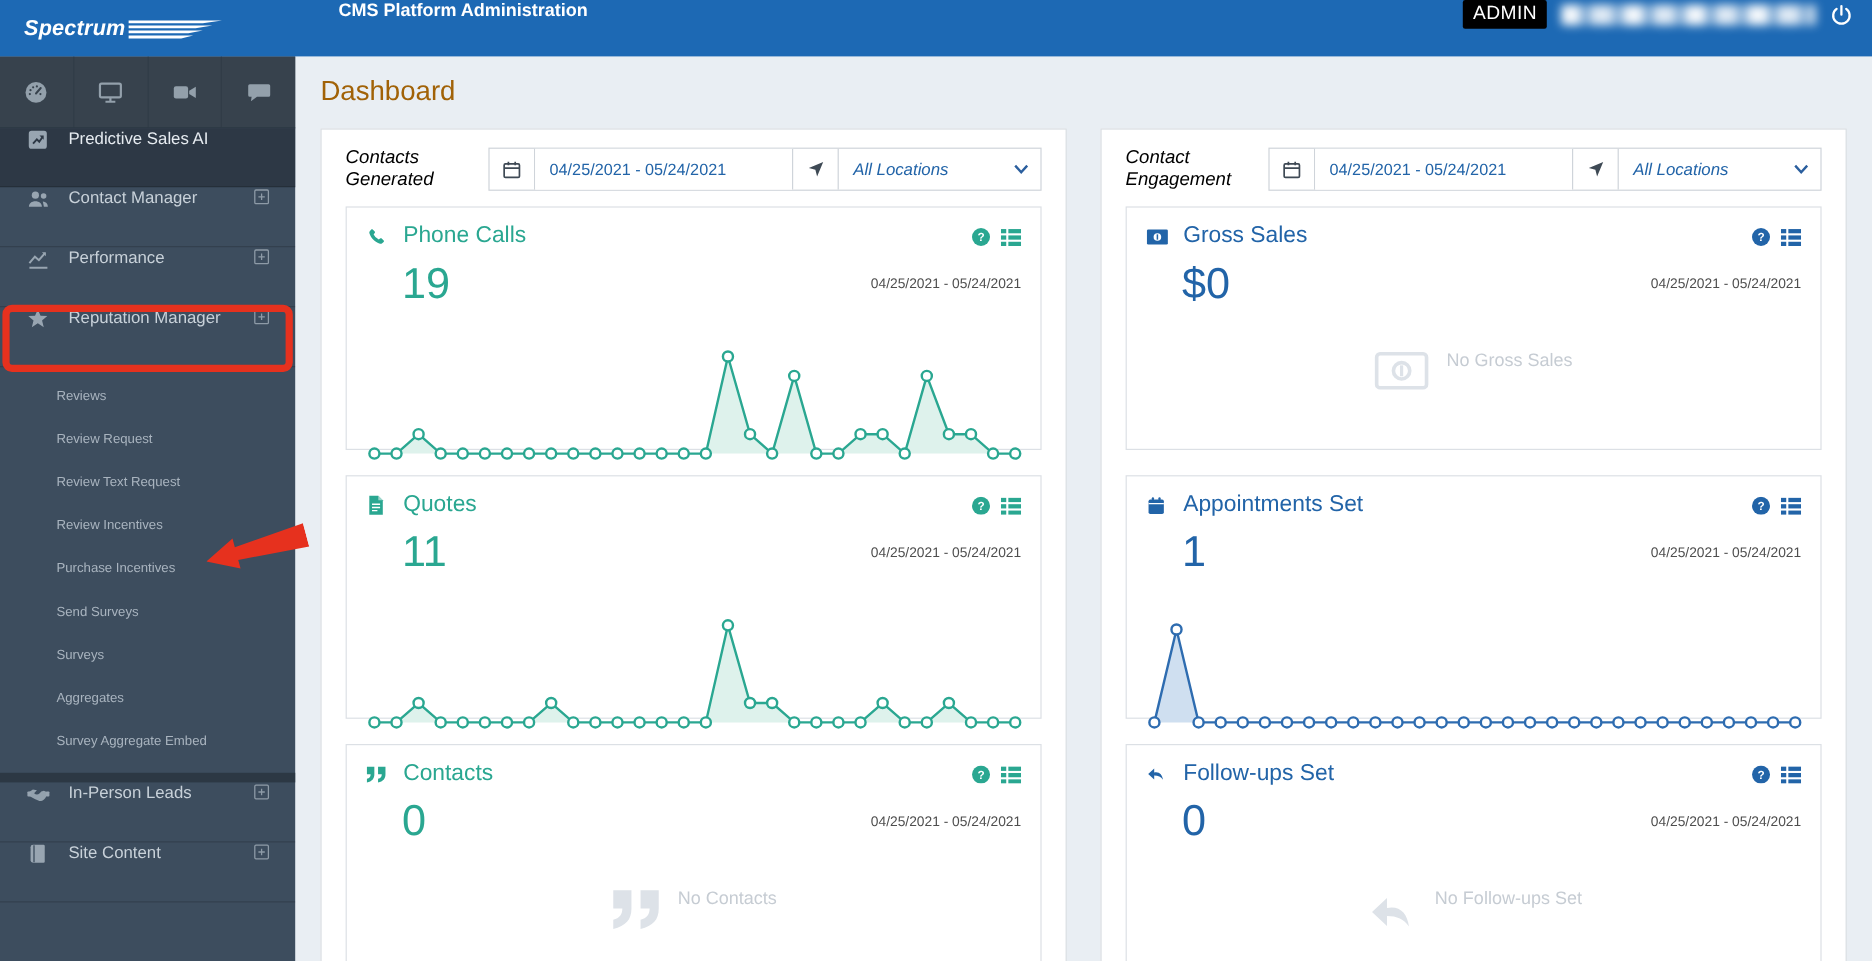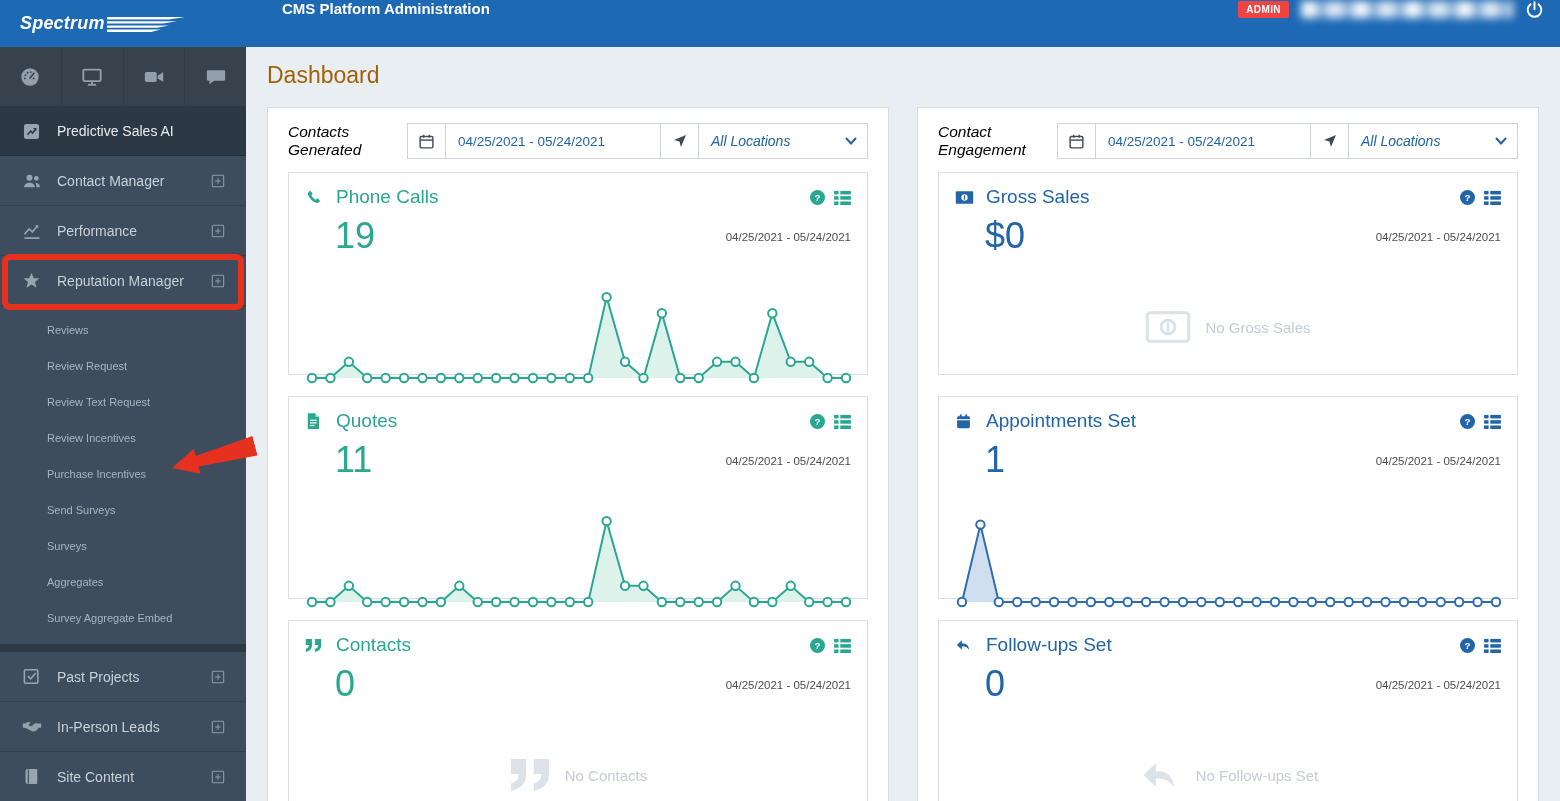--- a/index.html
+++ b/index.html
@@ -5,32 +5,32 @@
   * { margin:0; padding:0; box-sizing:border-box; }
   html,body { width:1560px; height:801px; overflow:hidden; font-family:"Liberation Sans",sans-serif; background:#e9eef3; }
 
   
   .topbar { position:absolute; top:0; left:0; width:1560px; height:47px; background:#1d69b4; display:flex; align-items:flex-start; z-index:10; }
   .brand-cell { width:246px; height:100%; display:flex; align-items:center; padding-left:20px; flex:0 0 246px; }
   .brand-text { color:#fff; font-weight:bold; font-style:italic; font-size:18px; letter-spacing:.2px; }
   .brand-swoosh { margin-left:2px; margin-top:2px; }
   .topbar-title { color:#fff; font-size:15px; font-weight:700; margin-left:36px; }
   .topbar-right { margin-left:auto; display:flex; align-items:center; gap:12px; padding-right:16px; }
-  .admin-badge { background:#ef4444; color:#fff; font-size:10px; font-weight:bold; padding:3px 8px; border-radius:2px; letter-spacing:.4px; }
+  .admin-badge { background:#000000; color:#fff; font-size:16px; font-weight:normal; padding:3px 8px; border-radius:2px; letter-spacing:.4px; }
   .blur-user { width:212px; height:17px; border-radius:2px;
     background:repeating-linear-gradient(90deg, rgba(255,255,255,.95) 0 16px, rgba(255,255,255,.45) 16px 25px, rgba(255,255,255,.85) 25px 42px, rgba(255,255,255,.5) 42px 52px);
     filter:blur(4px); }
   .power-btn { color:#fff; display:flex; align-items:center; cursor:pointer; }
 
   
   .sidebar { position:absolute; top:47px; left:0; width:246px; height:754px; background:#3d4d5e; z-index:5; }
   .icon-strip { height:60px; display:flex; background:#37424d; border-bottom:1px solid #2c3844; }
   .istrip-cell { flex:1; display:flex; align-items:center; justify-content:center; color:#93a0ab; border-right:1px solid #313c47; cursor:pointer; }
   .istrip-cell:last-child { border-right:none; }
-  .nav-item { height:50px; display:flex; align-items:center; padding:0 20px 0 22px; border-bottom:1px solid rgba(0,0,0,.16); cursor:pointer; }
+  .nav-item { height:50px; display:flex; align-items:flex-start; padding:0 20px 0 22px; border-bottom:1px solid rgba(0,0,0,.16); cursor:pointer; }
   .nav-item.dark { background:#2d3845; height:49px; }
   .nav-item.dark .nlabel { color:#e6ebf0; }
   .nicon { width:20px; color:#98a5b1; display:flex; align-items:center; }
   .nlabel { color:#c8d1d9; font-size:14px; margin-left:15px; }
   .nplus { margin-left:auto; color:#8e9ba7; display:flex; align-items:center; cursor:pointer; }
   .subnav { padding:6px 0 8px 0; }
   .sub-item { height:36px; display:flex; align-items:center; padding-left:47px; color:#a9b4bf; font-size:11px; cursor:pointer; }
   .side-divider { height:8px; background:#2c3844; }
 
   
@@ -50,21 +50,21 @@
   .card.teal { --accent:#2aa791; }
   .card.blue { --accent:#2264a8; }
   .card-head { display:flex; align-items:center; }
   .cicon { width:20px; color:var(--accent); display:flex; align-items:center; }
   .clabel { font-size:19px; color:var(--accent); margin-left:11px; }
   .chead-icons { margin-left:auto; display:flex; align-items:center; gap:9px; color:var(--accent); }
   .chead-icons span { display:flex; cursor:pointer; }
   .cvalue { font-size:36px; color:var(--accent); margin:10px 0 0 30px; line-height:1; }
   .cdate { position:absolute; top:58px; right:16px; font-size:11.5px; color:#4e4e4e; }
   .cchart { margin-top:28px; }
-  .cempty { display:flex; align-items:center; justify-content:center; gap:14px; margin-top:38px; height:70px; }
+  .cempty { display:flex; align-items:flex-start; justify-content:center; gap:14px; margin-top:38px; height:70px; }
   .cempty .eicon { color:#dde2e8; display:flex; }
   .empty-text { font-size:15px; color:#c6ccd3; }
 
   
   .annotation-box { position:absolute; left:2px; top:254px; width:242px; height:56px; border:6px solid #e6311e; border-radius:8px; z-index:60; pointer-events:none; }
   .annotation-arrow { position:absolute; left:172px; top:452px; z-index:60; pointer-events:none; transform:rotate(-15deg); transform-origin:0 50%; }
 </style>
 </head>
 <body>
 
@@ -217,36 +217,20 @@
     <div class="sub-item">
         <span>Aggregates</span>
       </div>
     <div class="sub-item">
         <span>Survey Aggregate Embed</span>
       </div>
   </div>
 
   <div class="side-divider"></div>
 
-  <div class="nav-item">
-    <span class="nicon">
-      <svg width="19" height="19" viewBox="0 0 24 24" fill="none" stroke="currentColor" stroke-width="2">
-          <rect x="3" y="3.5" width="17" height="17" rx="1.5"></rect>
-          <polyline points="7.5,11.5 11,15 17.5,7.5"></polyline>
-        </svg>
-    </span>
-    <span class="nlabel">Past Projects</span>
-    <span class="nplus">
-      <svg width="16" height="16" viewBox="0 0 24 24" fill="none" stroke="currentColor" stroke-width="1.6">
-          <rect x="3.5" y="3.5" width="17" height="17" rx="1.5"></rect>
-          <line x1="12" y1="8" x2="12" y2="16"></line>
-          <line x1="8" y1="12" x2="16" y2="12"></line>
-        </svg>
-    </span>
-  </div>
 
   <div class="nav-item">
     <span class="nicon">
       <svg width="21" height="21" viewBox="0 0 24 24" fill="currentColor">
           <path d="M2 9.5l4.5-3 4 .8-2.8 2.9c1.8 1.8 3.8 1.8 5.6 0l1.6-1.6 2.6-.9L22 9.8l-3.2 5.4c-1.6 2-3.5 3-5.8 2.9l-4.6-2.2L2 12.5z" opacity=".95"></path>
           <rect x="1" y="8.4" width="3.4" height="5.2" rx=".8"></rect>
           <rect x="19.6" y="8.4" width="3.4" height="5.2" rx=".8"></rect>
         </svg>
     </span>
     <span class="nlabel">In-Person Leads</span>

